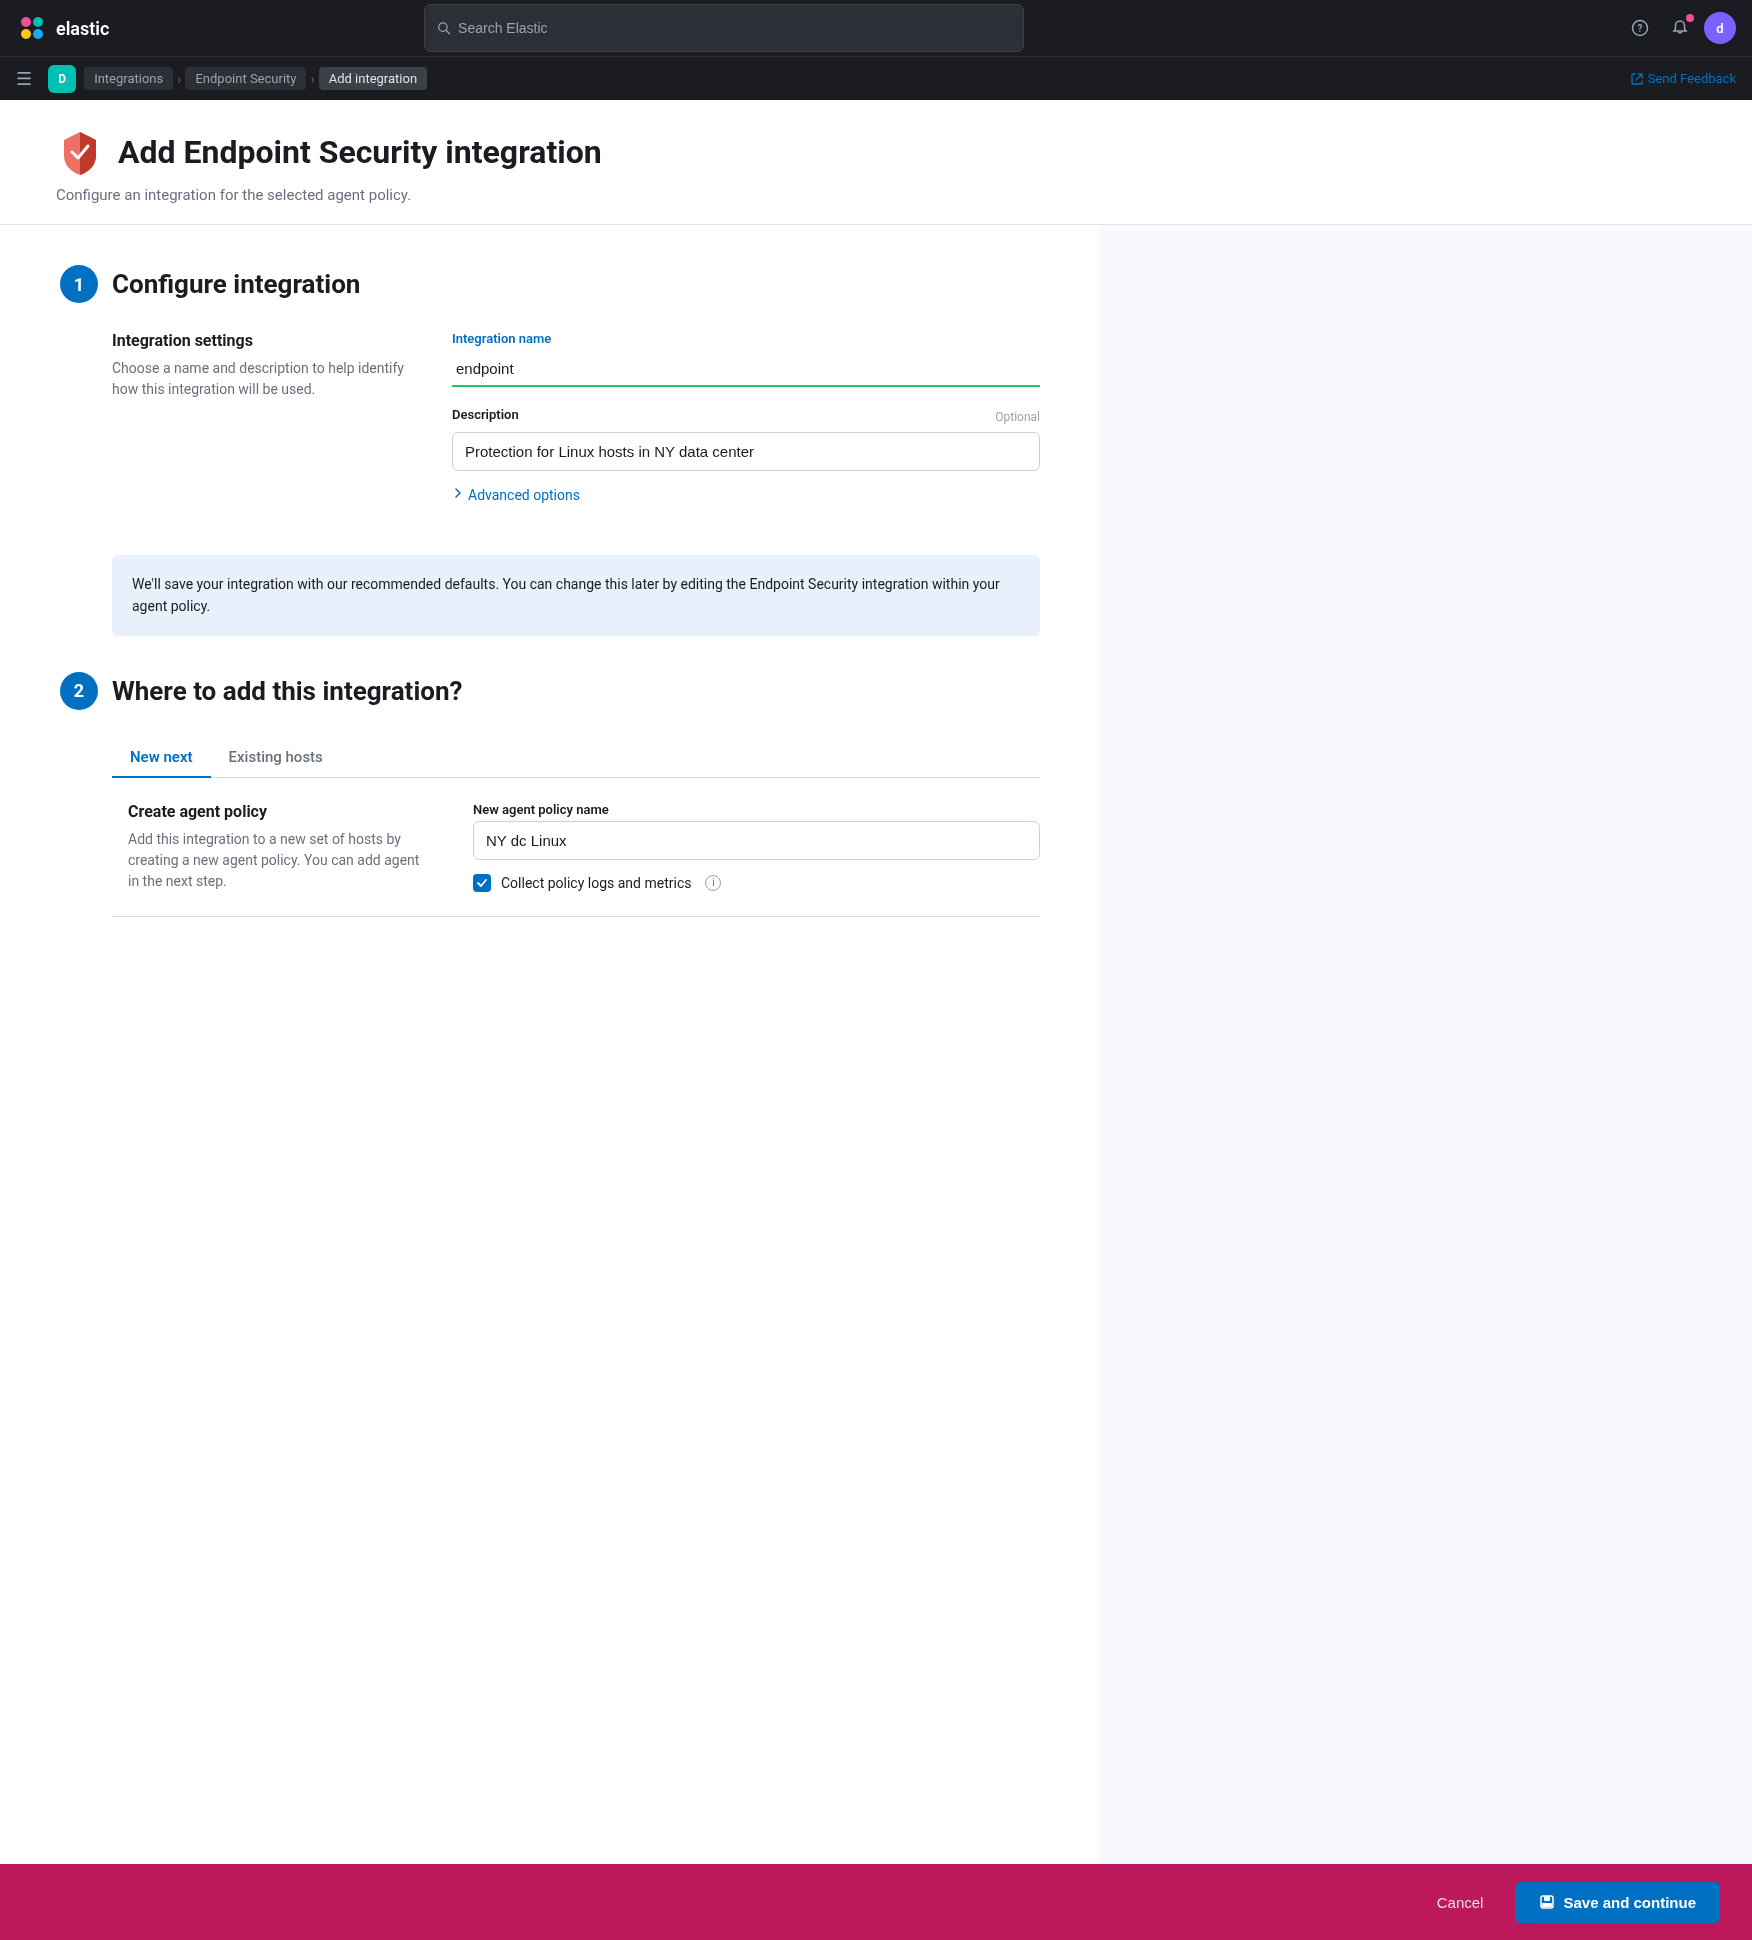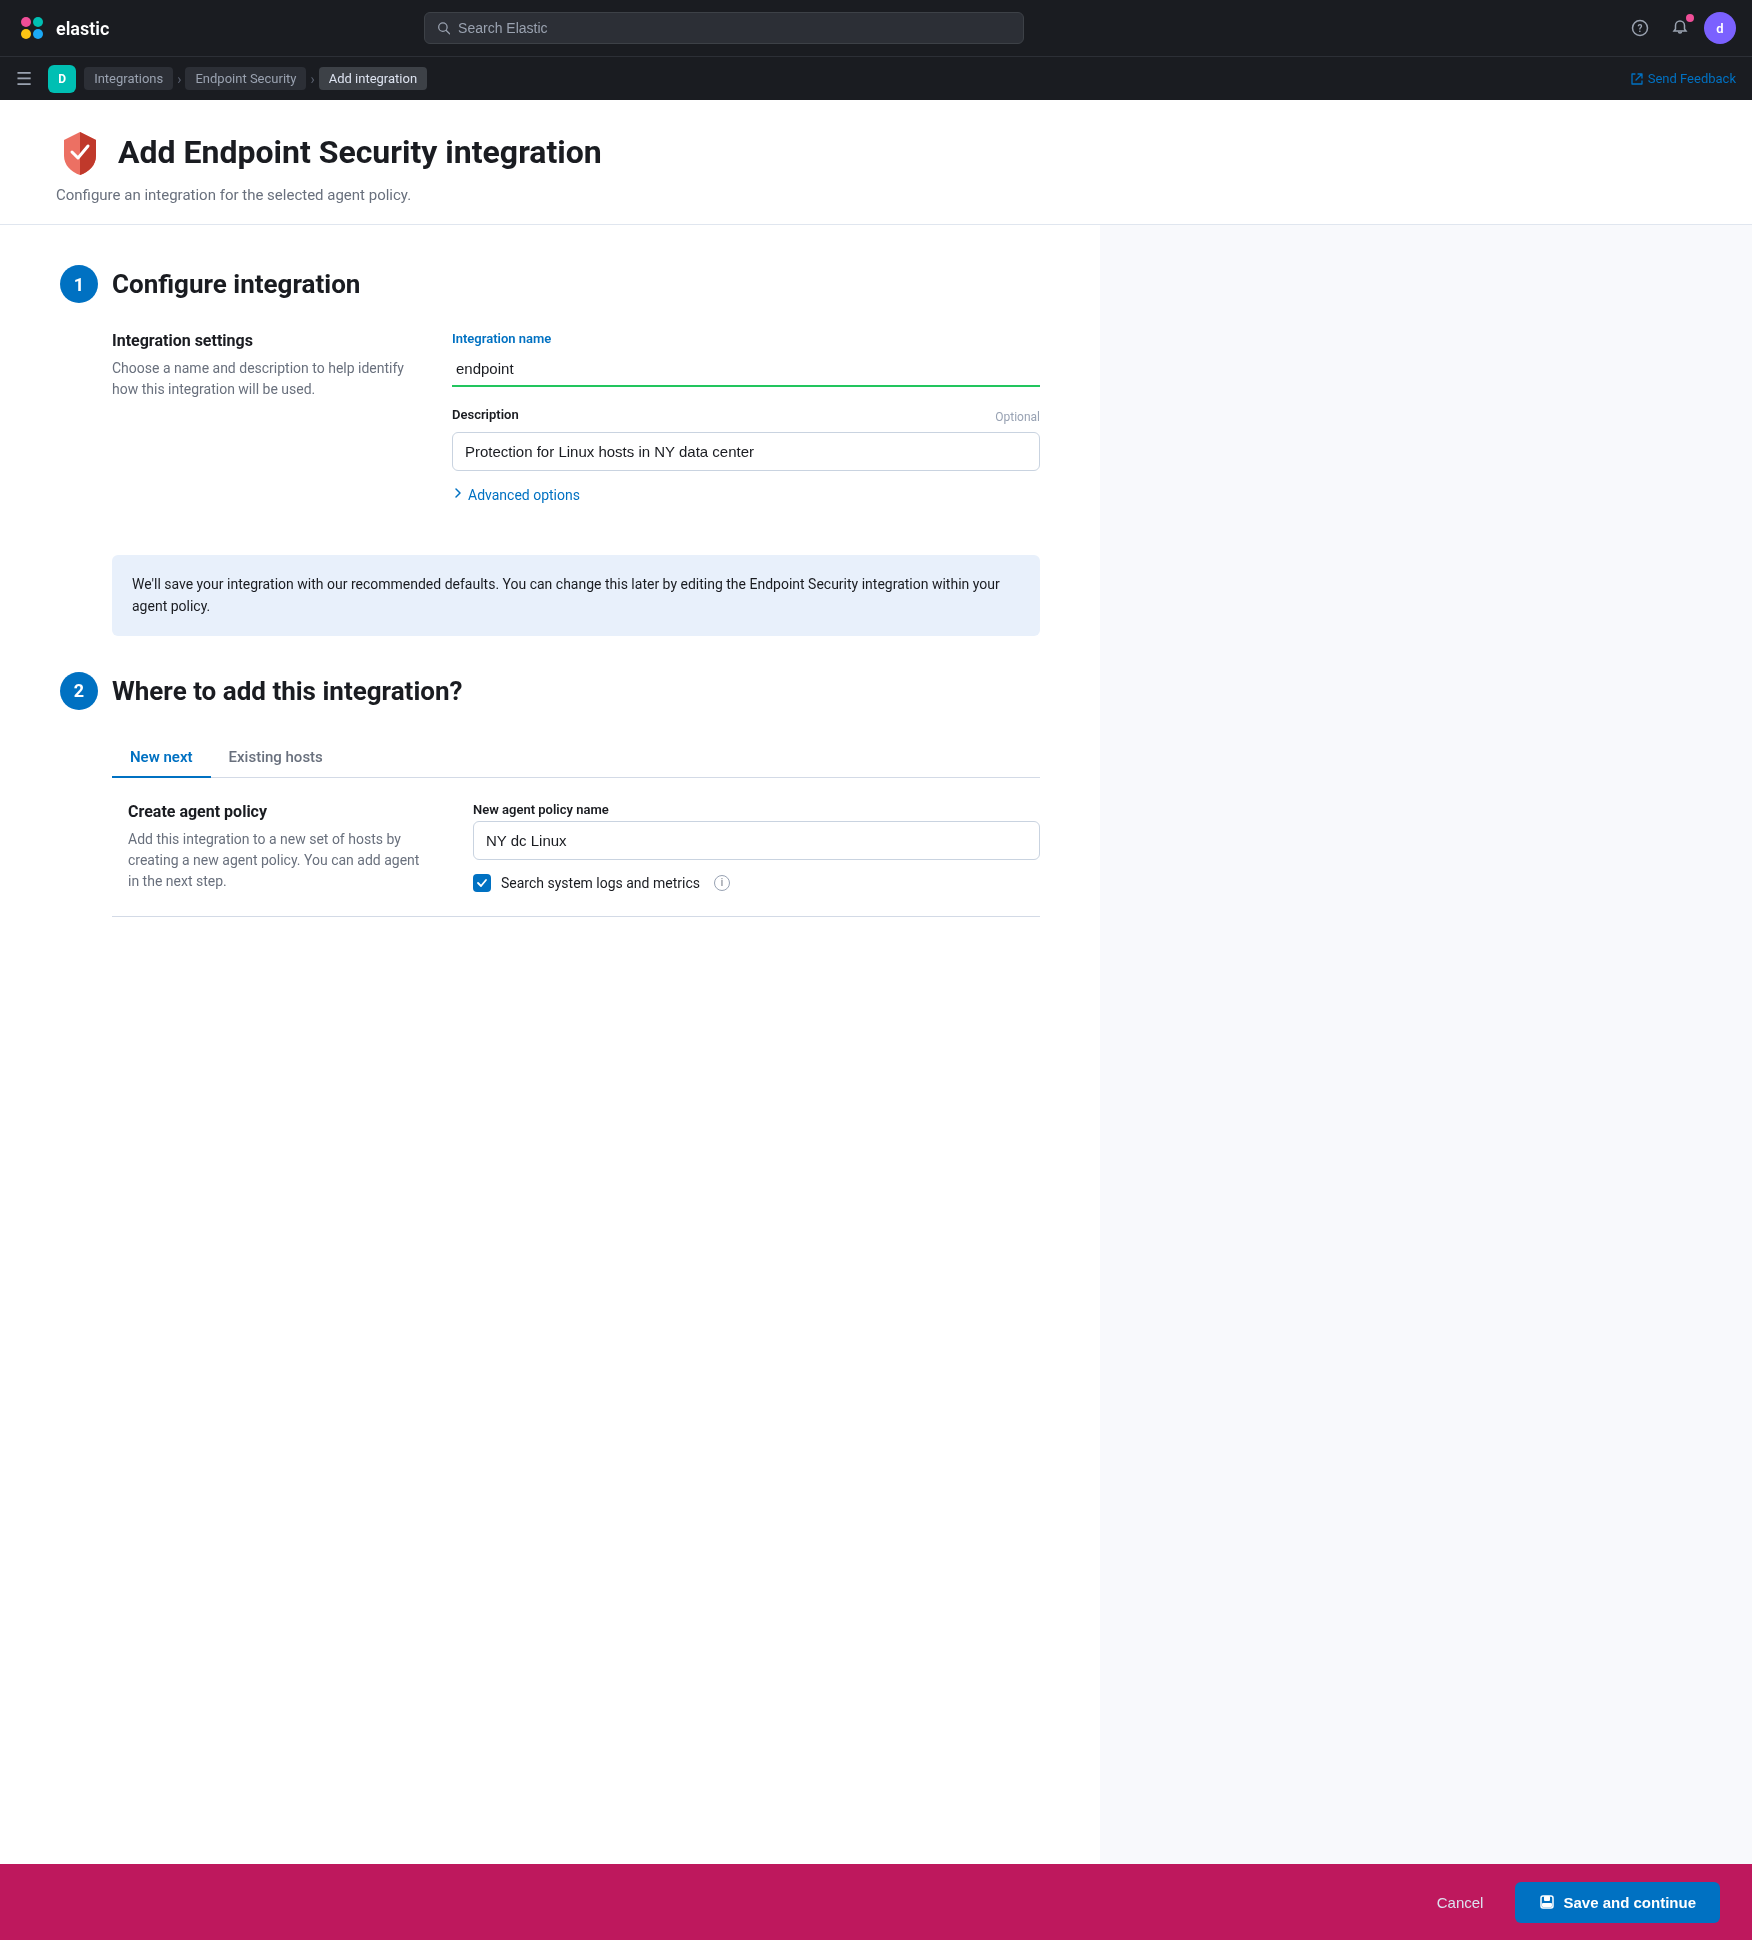--- a/index.html
+++ b/index.html
@@ -33,21 +33,21 @@
       max-width: 600px;
       margin: 0 auto;
       background: #2c2f36;
       border: 1px solid #3d4147;
       border-radius: 6px;
       display: flex;
       align-items: center;
       padding: 0 12px;
       gap: 8px;
       color: #9aa2b0;
-      height: 32px;
+      height: 48px;
     }
     .search-bar input {
       background: transparent;
       border: none;
       outline: none;
       color: #9aa2b0;
       font-size: 14px;
       width: 100%;
     }
     .search-bar input::placeholder { color: #9aa2b0; }
@@ -548,21 +548,21 @@
         <div class="agent-policy-right">
           <div class="field-label-dark">New agent policy name</div>
           <input class="text-input-box" type="text" style="margin-bottom: 14px;" value="NY dc Linux">
 
           <div class="checkbox-row">
             <div class="checkbox-custom">
               <svg viewBox="0 0 12 12" fill="none">
                 <path d="M2 6 L5 9 L10 3" stroke="white" stroke-width="1.8" stroke-linecap="round" stroke-linejoin="round"></path>
               </svg>
             </div>
-            <span>Search system logs and metrics</span>
+            <span>Collect policy logs and metrics</span>
             <span class="info-circle">i</span>
           </div>
         </div>
       </div>
 
       <hr class="divider">
     </div>
   </div>
 
 </div>

